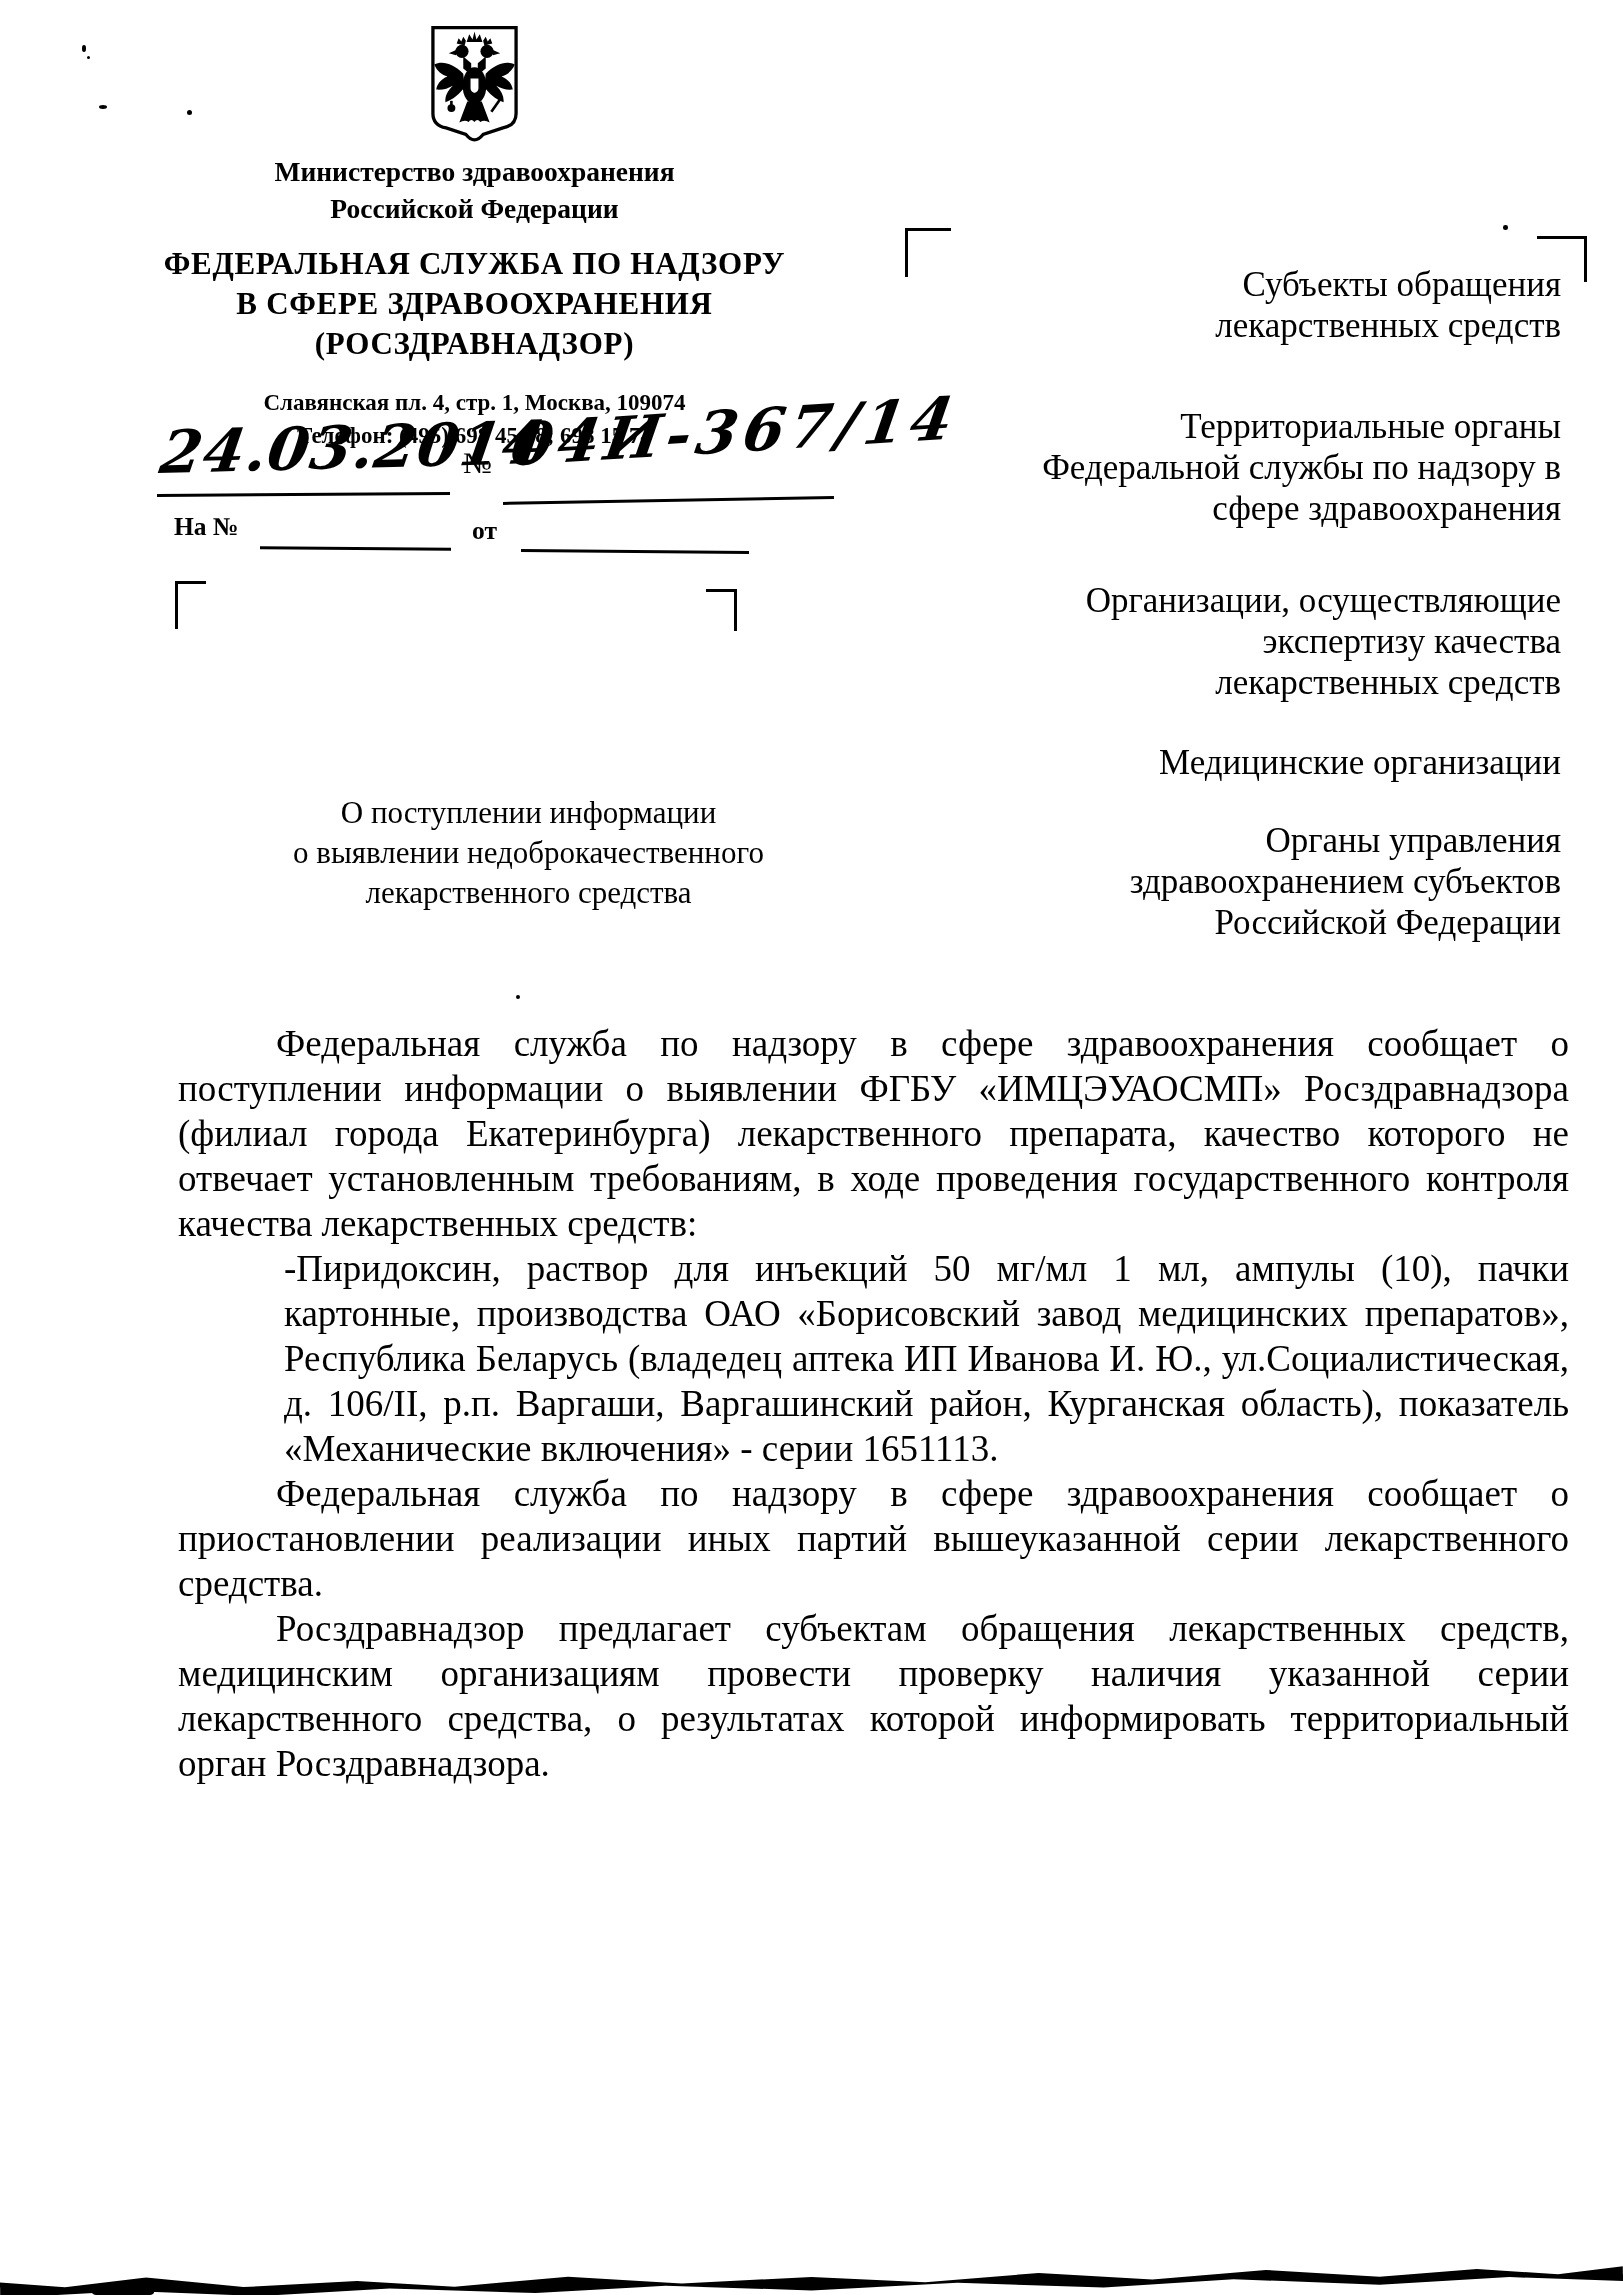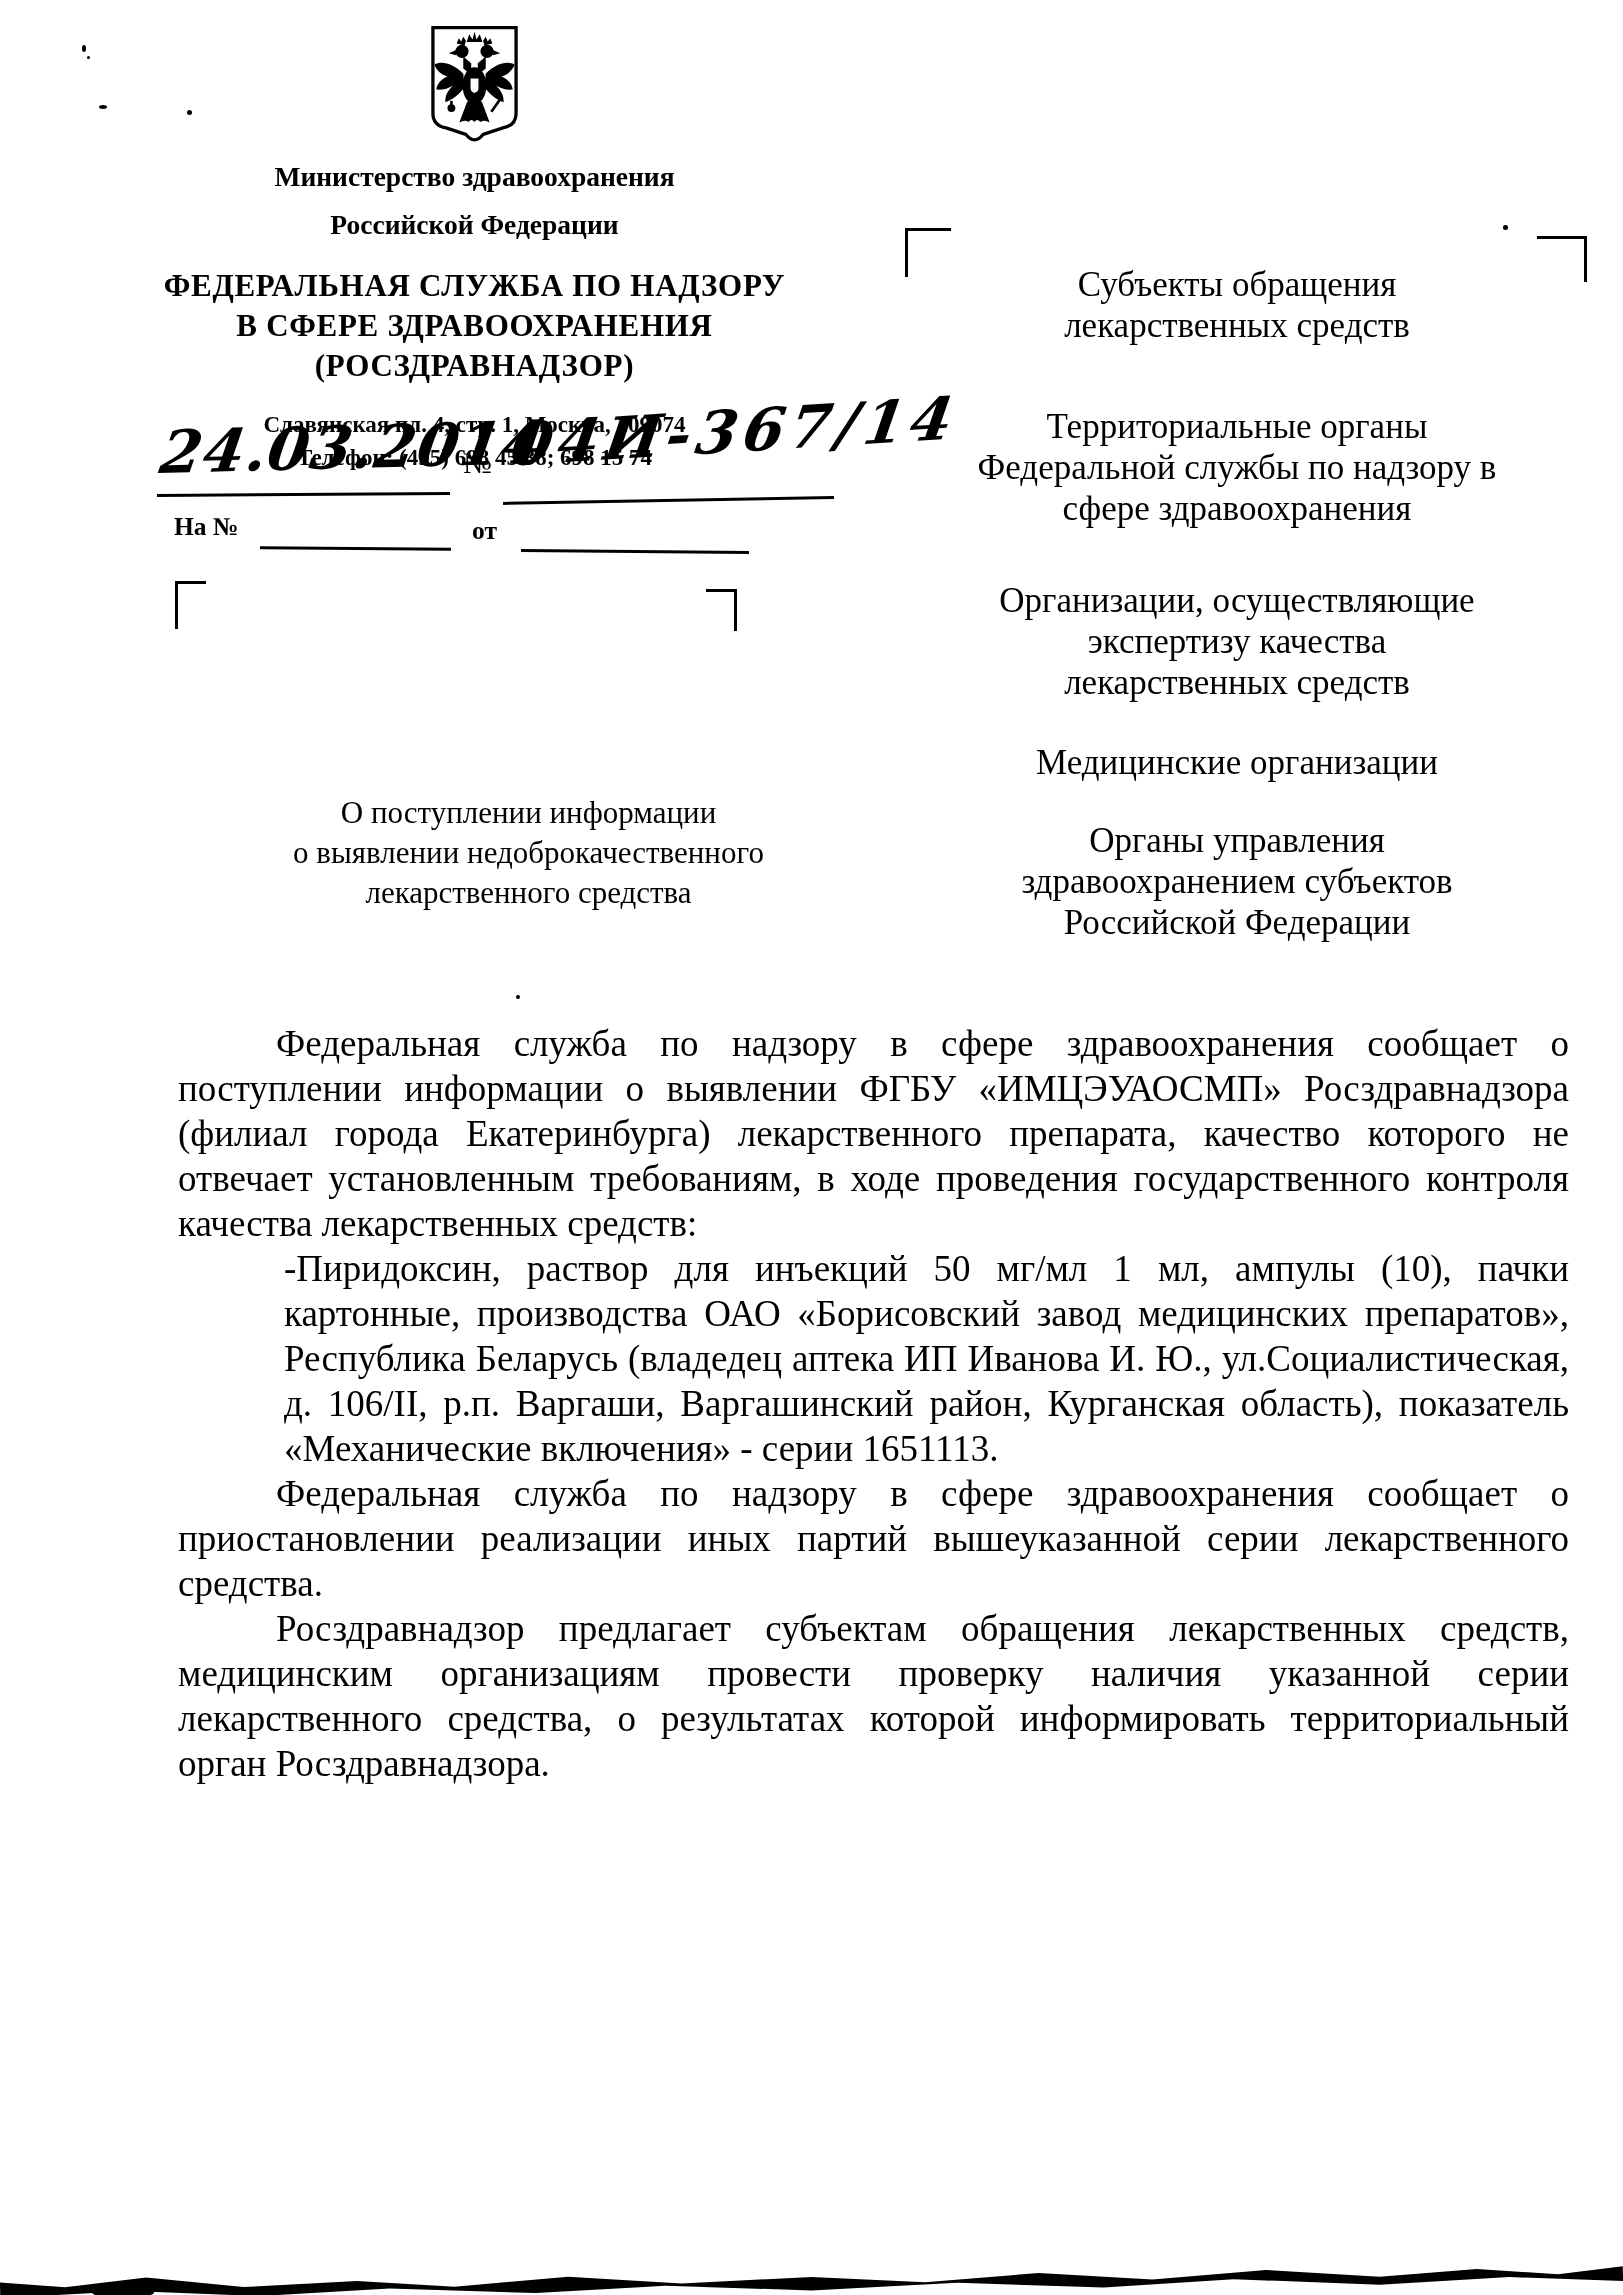--- a/index.html
+++ b/index.html
@@ -7,21 +7,21 @@
     position:relative;
     width:1623px;height:2295px;
     background:#ffffff;
     font-family:"Liberation Serif","DejaVu Serif",serif;
     color:#000;
     overflow:hidden;
   }
   
   .letterhead{position:absolute;left:75px;top:18.3px;width:799px;text-align:center;}
   .emblem{display:block;margin:3.9px auto 0 auto;}
-  .ministry{margin-top:5.2px;font-size:27.5px;font-weight:700;line-height:48px;white-space:pre-line;}
+  .ministry{margin-top:5.2px;font-size:27.5px;font-weight:700;line-height:37px;white-space:pre-line;}
   .service{margin-top:17px;font-size:31px;font-weight:700;line-height:40px;white-space:pre-line;letter-spacing:0.7px;}
   .address{margin-top:22px;font-size:23px;font-weight:700;line-height:33px;}
   .phone{font-size:23px;font-weight:700;line-height:33px;}
   
   .ref-row{position:absolute;left:157px;top:401px;width:785px;height:157px;}
   .hand{font-family:"DejaVu Serif",serif;font-style:italic;font-weight:700;}
   .ref-date{position:absolute;left:5.2px;top:11.8px;font-size:59px;transform:skewX(-10deg) rotate(-1.5deg);letter-spacing:1.3px;}
   .ref-date-line{position:absolute;left:0;top:92px;width:293px;height:3.3px;background:#000;transform:rotate(-0.4deg);}
   .ref-no-sign{position:absolute;left:306px;top:45px;font-size:30px;}
   .ref-number{position:absolute;left:357px;top:-3.9px;font-size:59px;transform:skewX(-12deg) rotate(-3.5deg);letter-spacing:5.2px;}
@@ -30,21 +30,21 @@
   .reply-row{position:absolute;left:157px;top:504px;width:628px;height:59px;font-size:25.5px;font-weight:700;}
   .reply-label{position:absolute;left:17px;top:7.9px;}
   .reply-line1{position:absolute;left:103px;top:43px;width:191px;height:3.3px;background:#000;transform:rotate(0.4deg);}
   .reply-from{position:absolute;left:315px;top:11.8px;}
   .reply-line2{position:absolute;left:364px;top:46px;width:228px;height:3.3px;background:#000;transform:rotate(0.5deg);}
   
   .corner{position:absolute;}
   .corner.tl{border-top:3.9px solid #000;border-left:3.3px solid #000;}
   .corner.tr{border-top:3.9px solid #000;border-right:3.3px solid #000;}
   
-  .recipients{position:absolute;left:913px;top:264px;width:648px;text-align:center;}
+  .recipients{position:absolute;left:913px;top:264px;width:648px;text-align:right;}
   .recipient{font-size:35px;line-height:41px;white-space:pre-line;}
   .recipient:nth-of-type(1){margin-bottom:60px;}
   .recipient:nth-of-type(2){margin-bottom:51px;}
   .recipient:nth-of-type(3){margin-bottom:39px;}
   .recipient:nth-of-type(4){margin-bottom:37px;}
   
   .subject{position:absolute;left:185px;top:793px;width:687px;font-size:31px;line-height:40px;white-space:pre-line;text-align:center;}
   
   .letter-body{position:absolute;left:178px;top:1021px;width:1391px;font-size:37px;line-height:45px;text-align:justify;}
   .letter-body p{margin:0;padding:0;}

